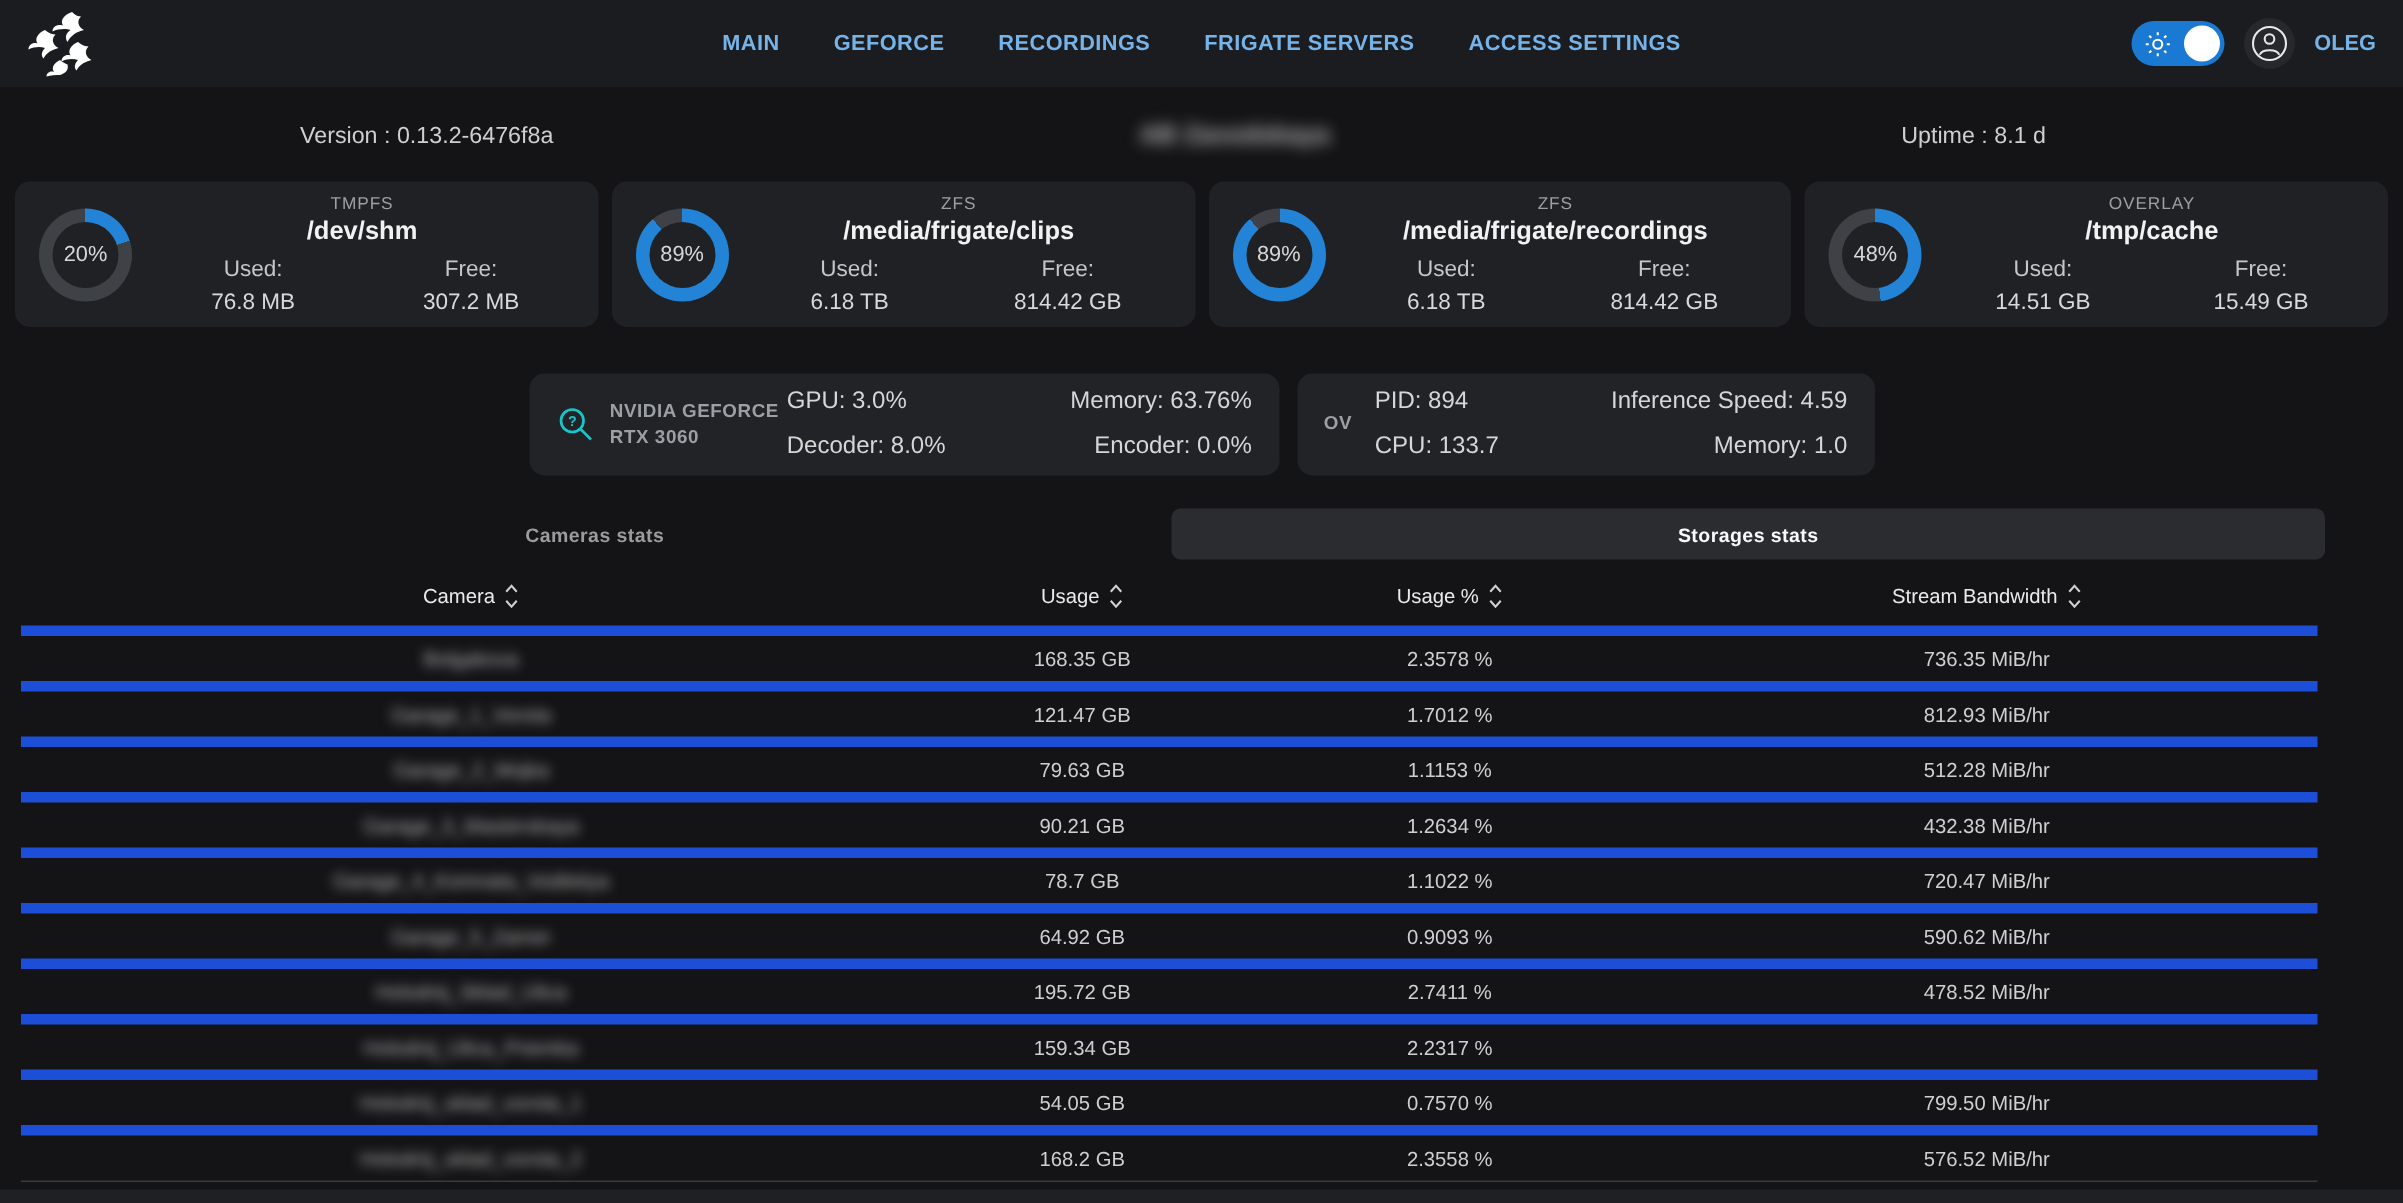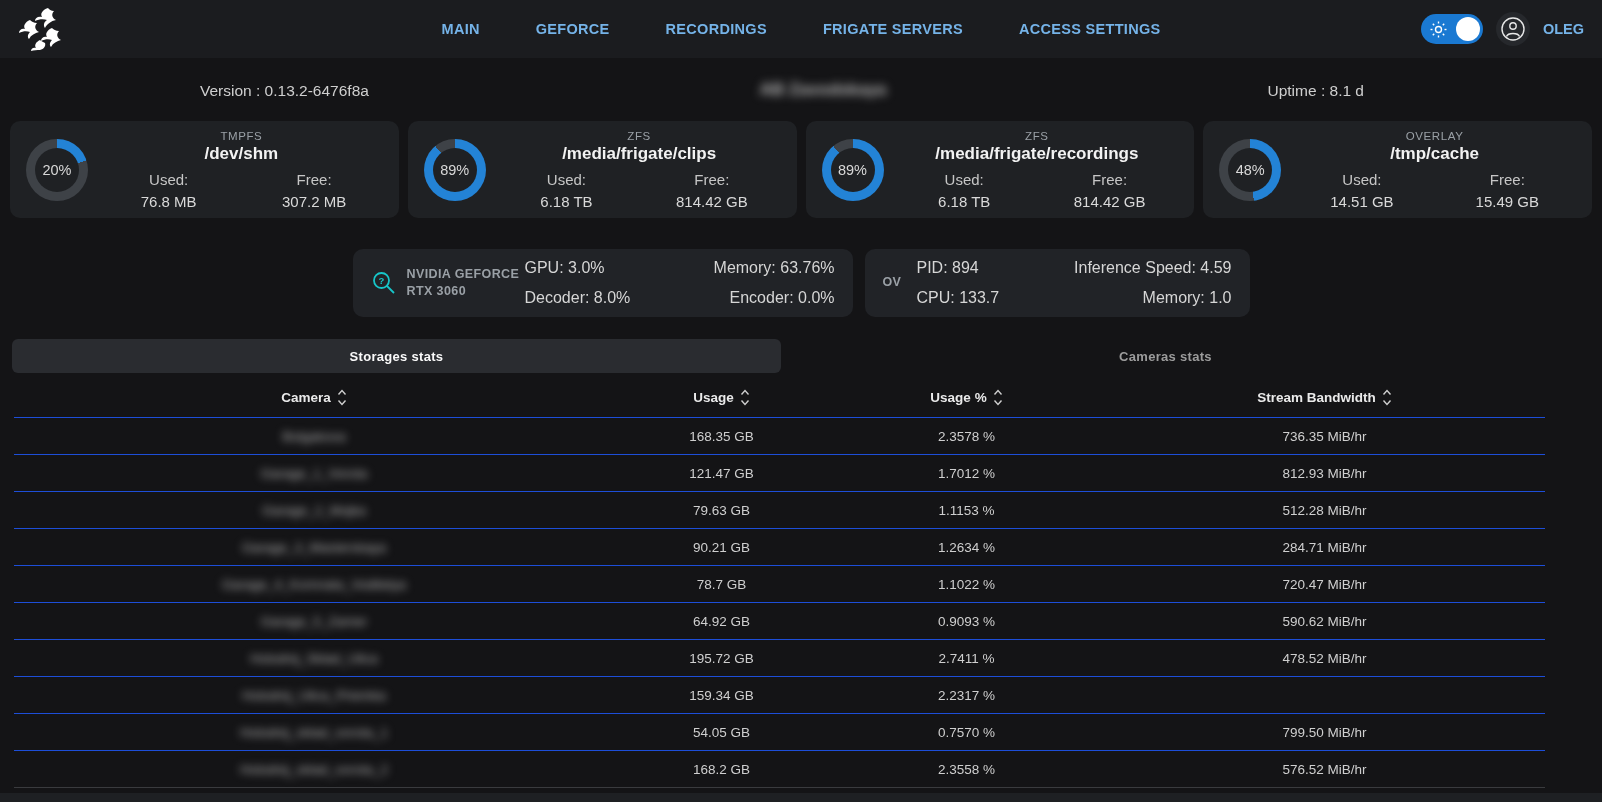--- a/index.html
+++ b/index.html
@@ -11,21 +11,21 @@
   }
   
   .navbar {
     height:58px; background:#1b1c1f;
     display:flex; align-items:center; position:relative;
     padding:0 18px;
   }
   .logo { width:52px; height:46px; flex:none; cursor:pointer; }
   .nav-links {
     position:absolute; left:50%; transform:translateX(-50%);
-    display:flex; gap:56px; white-space:nowrap;
+    display:flex; gap:36px; white-space:nowrap;
   }
   .nav-link {
     color:#75b3e8; font-weight:bold; font-size:14.5px;
     letter-spacing:.3px; cursor:pointer;
   }
   .nav-right { margin-left:auto; display:flex; align-items:center; gap:13px; }
   .toggle {
     width:62px; height:30px; background:#1a79d2; border-radius:16px;
     position:relative; display:flex; align-items:center;
     padding-left:9px; cursor:pointer;
@@ -98,24 +98,24 @@
     border-radius:6px; cursor:pointer; letter-spacing:.3px;
   }
   .tab.active { background:#2a2c30; color:#fafafa; }
 
   
   .stats-table { margin:4px 57px 0 14px; }
   .thead, .trow { display:grid; grid-template-columns:600px 215px 275px auto; align-items:center; }
   .thead { height:40px; }
   .th {
     display:flex; align-items:center; justify-content:center; gap:6px;
-    color:#eaeaea; font-weight:bold; font-size:13.5px; cursor:pointer;
+    color:#eaeaea; font-weight:normal; font-size:13.5px; cursor:pointer;
   }
   .trow {
-    height:37px; border-top:1px solid #1d4ed8;
+    height:37px; border-top:7px solid #1d4ed8;
     font-size:13.5px; color:#cfcfcf; text-align:center;
   }
   .camera-name { filter:blur(4px); color:#b4b4b4; }
   .table-end { border-top:1px solid #3a3b3e; height:0; }
   .bottom-strip { height:9px; background:#1e2023; margin-top:5px; }
 
   svg { display:block; }
 </style>
 </head>
 <body>
@@ -289,22 +289,22 @@
       </div>
       <div class="proc-col right">
         <div>Inference Speed: 4.59</div>
         <div>Memory: 1.0</div>
       </div>
     </div>
   </div>
 </div>
 
 <div class="tabs-row">
+  <div class="tab">Cameras stats</div>
   <div class="tab active">Storages stats</div>
-  <div class="tab">Cameras stats</div>
 </div>
 
 <div class="stats-table">
   <div class="thead">
     <div class="th">
       <span>Camera</span>
       <svg width="10" height="17" viewBox="0 0 10 17" fill="none" stroke="#cfcfcf" stroke-width="1.4">
           <path d="M1.5 5.5 L5 1.5 L8.5 5.5"></path>
           <path d="M1.5 11.5 L5 15.5 L8.5 11.5"></path>
         </svg>
@@ -347,21 +347,21 @@
   <div class="trow">
     <div class="camera-name">Garage_2_Mojka</div>
     <div>79.63 GB</div>
     <div>1.1153 %</div>
     <div>512.28 MiB/hr</div>
   </div>
   <div class="trow">
     <div class="camera-name">Garage_3_Masterskaya</div>
     <div>90.21 GB</div>
     <div>1.2634 %</div>
-    <div>284.71 MiB/hr</div>
+    <div>432.38 MiB/hr</div>
   </div>
   <div class="trow">
     <div class="camera-name">Garage_4_Komnata_Voditelya</div>
     <div>78.7 GB</div>
     <div>1.1022 %</div>
     <div>720.47 MiB/hr</div>
   </div>
   <div class="trow">
     <div class="camera-name">Garage_5_Zamer</div>
     <div>64.92 GB</div>

